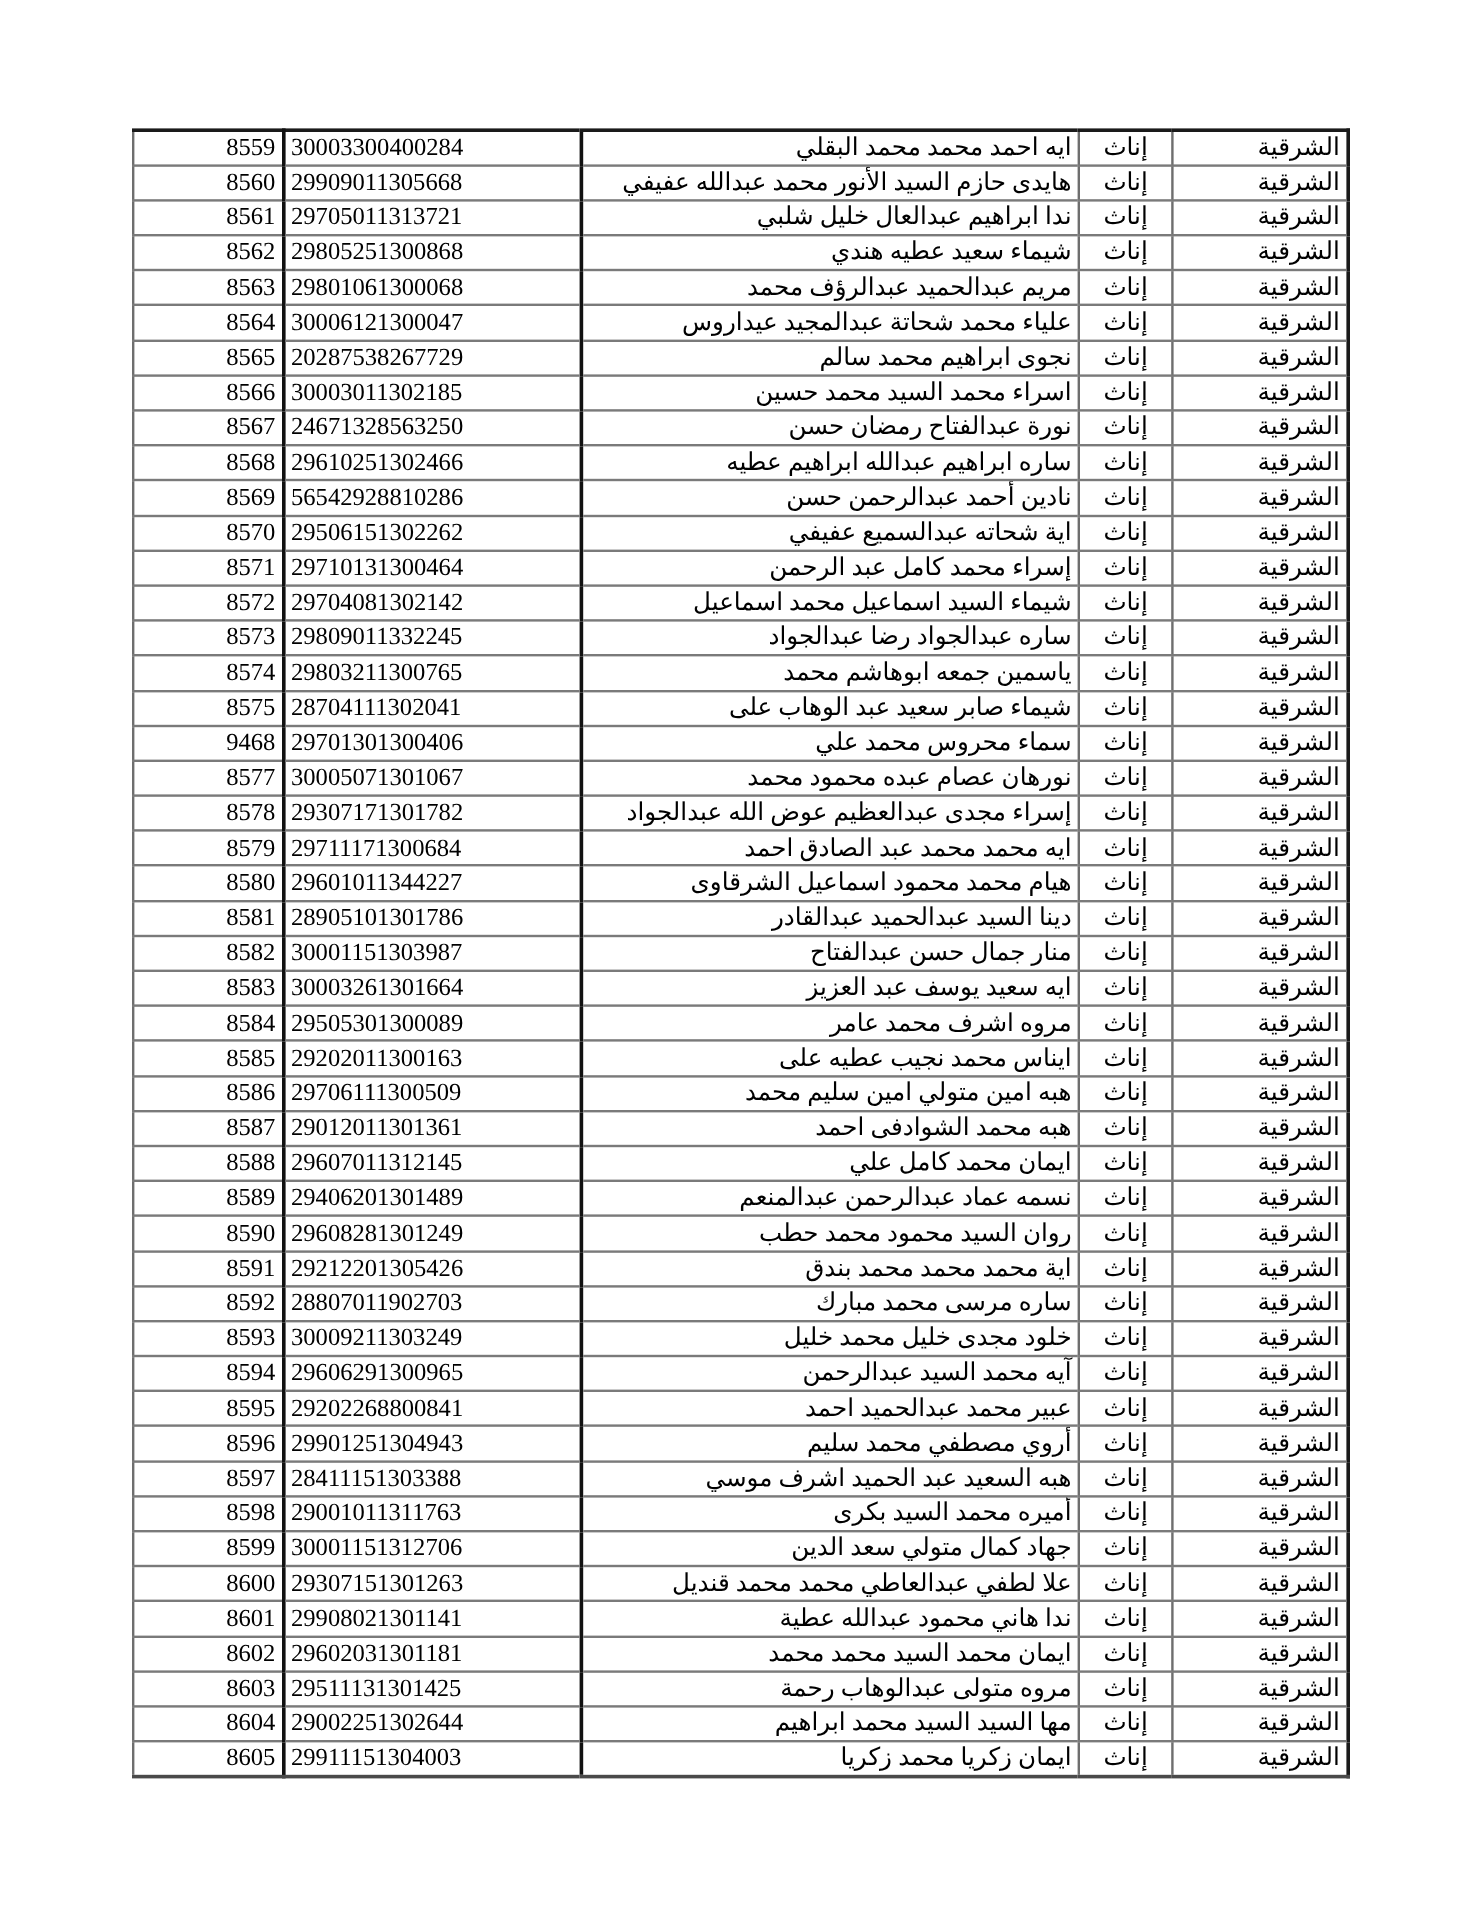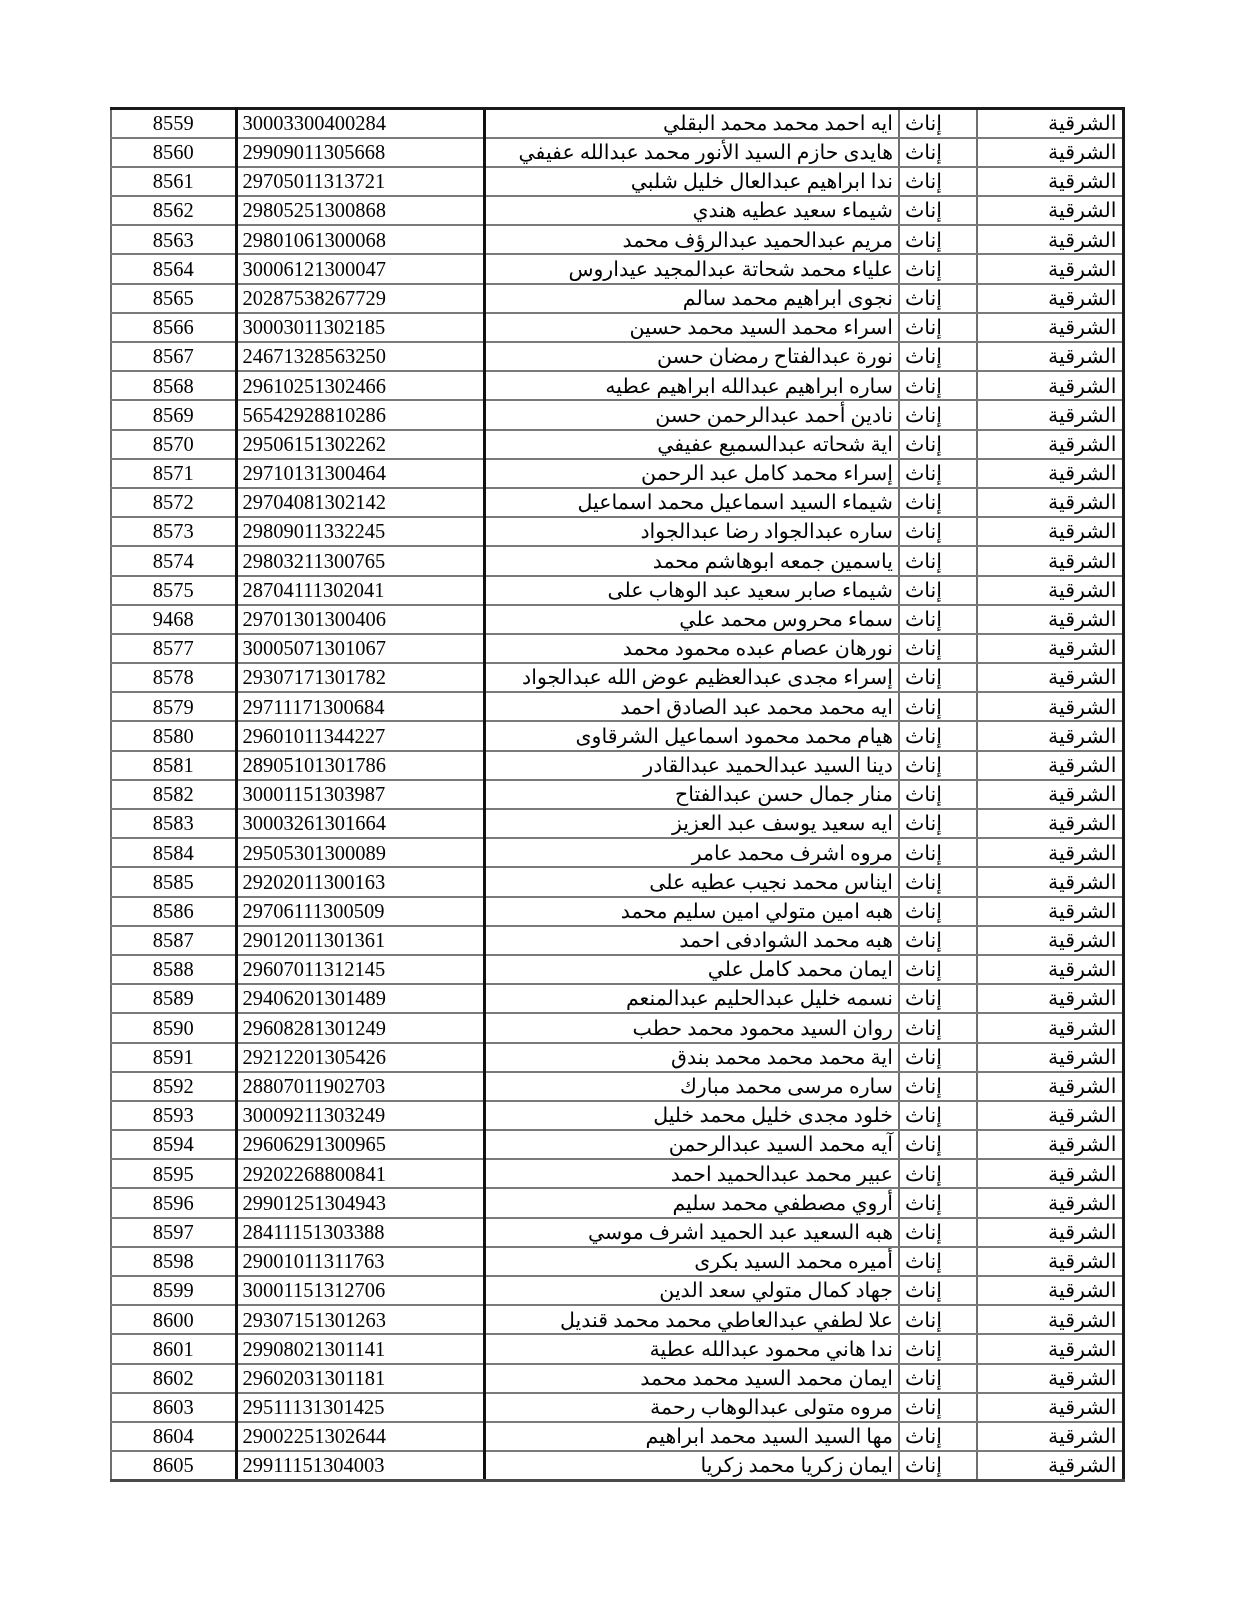--- a/index.html
+++ b/index.html
@@ -53,21 +53,21 @@
   }
 
   
   td.gov {
     text-align: right;
     border-right: 3px solid #1a1a1a;
     border-left: 2px solid #6e6e6e;
     font-size: 20px;
   }
   td.gen {
-    text-align: left;
+    text-align: center;
     border-left: 2px solid #6e6e6e;
     font-size: 20px;
     padding-right: 6px;
   }
   td.name {
     text-align: right;
     border-left: 2px solid #2a2a2a;
     font-size: 21px;
     padding-left: 3px;
   }
@@ -75,21 +75,21 @@
     text-align: left;
     direction: ltr;
     font-size: 22px;
     border-right: 3px solid #111111;
     border-left: 3px solid #111111;
     border-top: 3px solid #111111;
     border-bottom: 3px solid #111111;
     letter-spacing: 0px;
   }
   td.seq {
-    text-align: center;
+    text-align: right;
     direction: ltr;
     font-size: 22px;
     border-left: 2px solid #6e6e6e;
     border-top: 2px solid #8a8a8a;
     border-bottom: 2px solid #8a8a8a;
   }
   table.roster tr:first-child td { border-top: 3px solid #1a1a1a; }
   table.roster tr:last-child td  { border-bottom: 3px solid #4a4a4a; }
   table.roster tr:last-child td.gov { border-bottom: 3px solid #4a4a4a; }
 </style>
@@ -313,21 +313,21 @@
           <tr>
             <td class="gov">الشرقية</td>
             <td class="gen">إناث</td>
             <td class="name">ايمان محمد كامل علي</td>
             <td class="nid">29607011312145</td>
             <td class="seq">8588</td>
           </tr>
           <tr>
             <td class="gov">الشرقية</td>
             <td class="gen">إناث</td>
-            <td class="name">نسمه خليل عبدالحليم عبدالمنعم</td>
+            <td class="name">نسمه عماد عبدالرحمن عبدالمنعم</td>
             <td class="nid">29406201301489</td>
             <td class="seq">8589</td>
           </tr>
           <tr>
             <td class="gov">الشرقية</td>
             <td class="gen">إناث</td>
             <td class="name">روان السيد محمود محمد حطب</td>
             <td class="nid">29608281301249</td>
             <td class="seq">8590</td>
           </tr>

